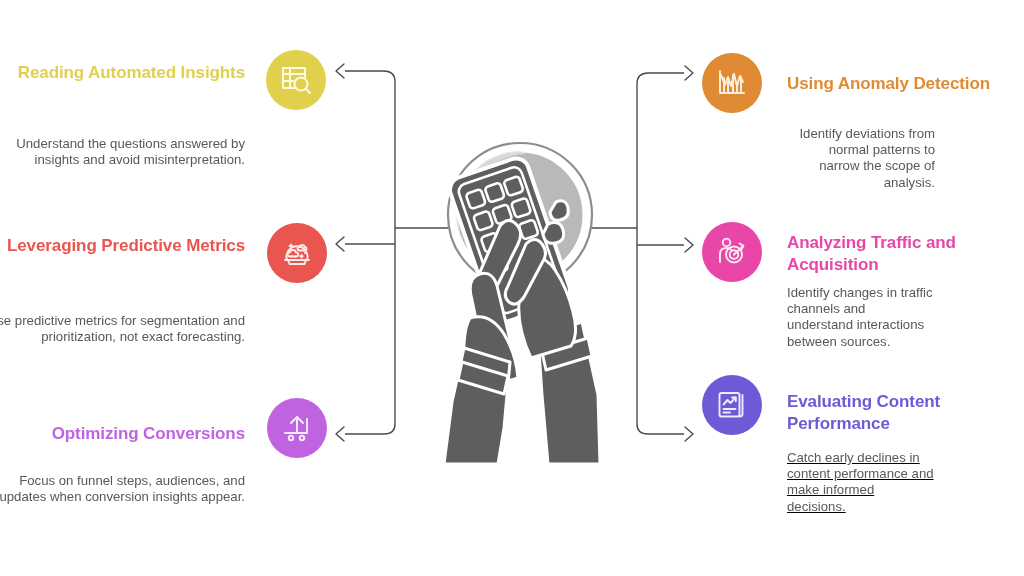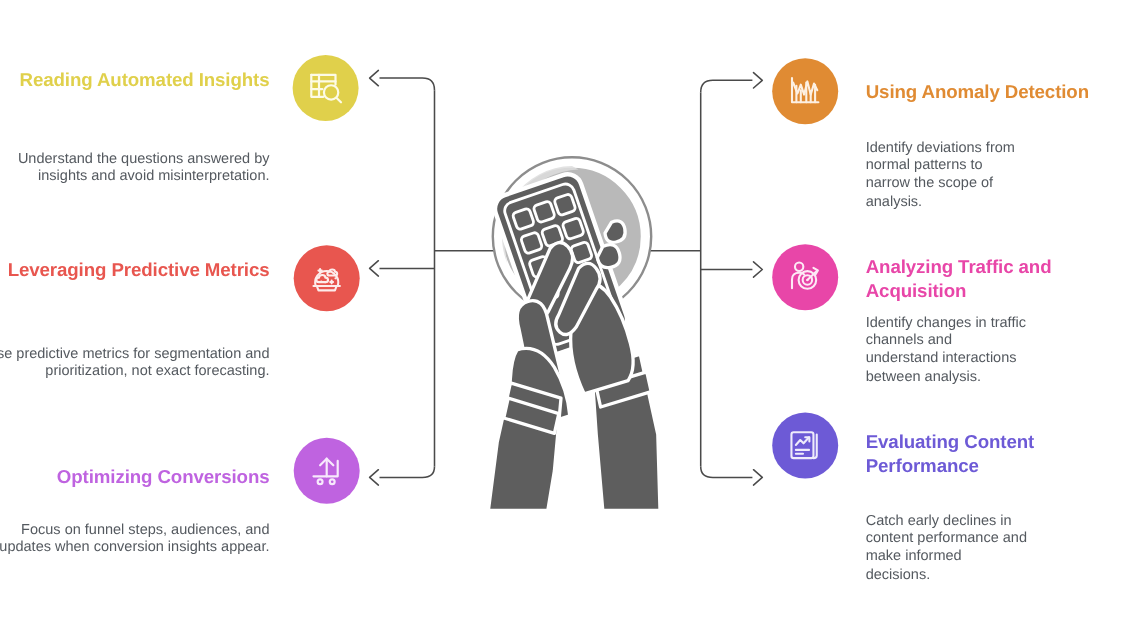--- a/index.html
+++ b/index.html
@@ -251,56 +251,56 @@
         <path d="M18 27 V9"></path>
         <path d="M22 27 V17"></path>
         <path d="M26 27 V11"></path>
         <path d="M6 9 L10 19 L13 11 L16 20 L19 8 L22 20 L25 10 L28 16"></path>
       </g>
     </svg>
   </div>
   <div class="item item-right" style="left:787px; top:73px;">
     <p class="item-title tr-title-1">Using Anomaly Detection</p>
   </div>
-  <div class="item item-right" style="left:787px; top:126px; width:148px;">
+  <div class="item item-right" style="left:787px; top:126px; width:148px;text-align:right;">
     <p class="item-body">Identify deviations from normal patterns to narrow the scope of analysis.</p>
   </div>
 
   <div class="icon-badge" style="left:702px; top:222px; background:#e846a8;">
     <svg width="34" height="34" viewBox="0 0 34 34">
       <g fill="none" stroke="#fdeaf5" stroke-width="1.9" stroke-linejoin="round" stroke-linecap="round">
         <circle cx="11.5" cy="7.5" r="3.8"></circle>
         <path d="M5 27 V19 q0 -6 6.5 -6 q3 0 4.6 1.6"></path>
         <circle cx="19" cy="19.5" r="8"></circle>
         <circle cx="19" cy="19.5" r="4.3"></circle>
         <circle cx="19" cy="19.5" r="1.1" fill="#fdeaf5" stroke="none"></circle>
         <path d="M19 19.5 L28 11"></path>
         <path d="M24.5 8.5 L28.5 10.8 L26.2 14.8"></path>
       </g>
     </svg>
   </div>
   <div class="item item-right" style="left:787px; top:232px;">
     <p class="item-title tr-title-2">Analyzing Traffic and Acquisition</p>
   </div>
   <div class="item item-right" style="left:787px; top:285px; width:148px;">
-    <p class="item-body">Identify changes in traffic channels and understand interactions between analysis.</p>
+    <p class="item-body">Identify changes in traffic channels and understand interactions between sources.</p>
   </div>
 
   <div class="icon-badge" style="left:702px; top:375px; background:#6d5ad6;">
     <svg width="34" height="34" viewBox="0 0 34 34">
       <g fill="none" stroke="#eeebfb" stroke-width="1.9" stroke-linejoin="round" stroke-linecap="round">
         <rect x="4.5" y="5" width="20" height="23.5" rx="2"></rect>
         <path d="M27.5 7 V26 q0 2.5 -3 2.5"></path>
         <path d="M8.5 16.5 L12.5 12 L15.5 15 L20.5 9.5"></path>
         <path d="M17 9.5 H20.8 V13.3"></path>
         <path d="M8.5 21 H20.5"></path>
         <path d="M8.5 24.5 H15"></path>
       </g>
     </svg>
   </div>
   <div class="item item-right" style="left:787px; top:391px;">
     <p class="item-title tr-title-3">Evaluating Content Performance</p>
   </div>
-  <div class="item item-right" style="left:787px; top:465px; width:148px;">
+  <div class="item item-right" style="left:787px; top:450px; width:148px;text-decoration:underline;">
     <p class="item-body">Catch early declines in content performance and make informed decisions.</p>
   </div>
 
 </div>
 
 </body></html>

